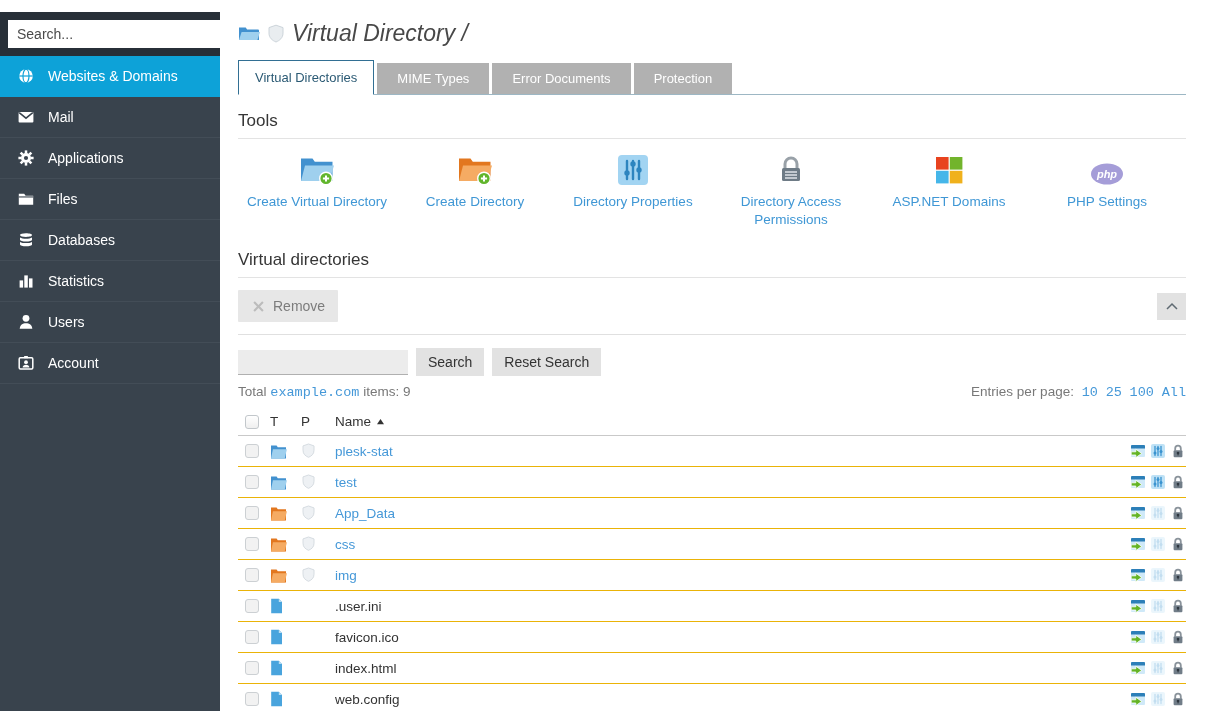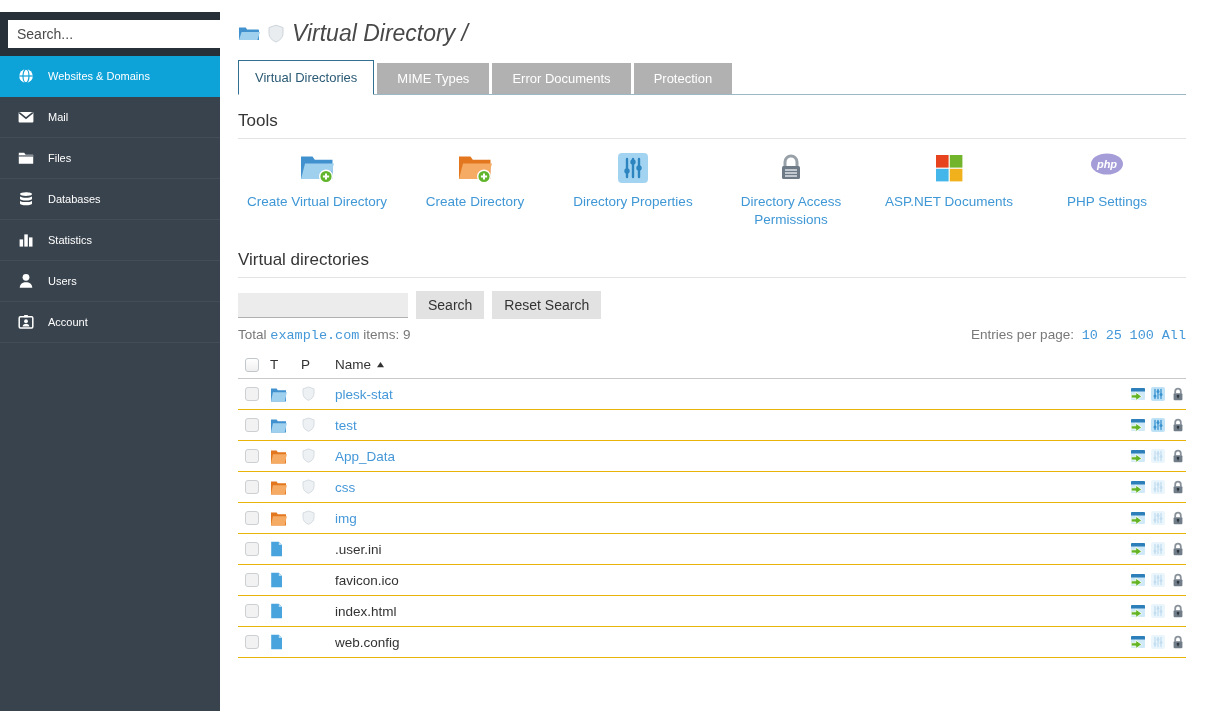--- a/index.html
+++ b/index.html
@@ -8,40 +8,40 @@
 
   
   .sidebar { position:absolute; left:0; top:12px; width:251px; height:711px; background:#39434d; }
   .side-search { background:#272f38; padding:8px; }
   .side-search-box { position:relative; }
   .side-search-box input { width:100%; height:28px; border:none; background:#fff; padding:0 30px 0 9px; font-size:14px; color:#333; font-family:"Liberation Sans",sans-serif; outline:none; }
   .side-search-box input::placeholder { color:#4a4a4a; }
   .side-search-box .mag { position:absolute; right:6px; top:5px; }
   .nav-item { display:flex; align-items:center; height:41px; padding-left:17px; color:#fff; cursor:pointer; border-bottom:1px solid #434d57; }
   .nav-item .nicon { width:18px; height:18px; margin-right:13px; flex:0 0 18px; }
-  .nav-item span.lbl { font-size:11px;text-align:right; }
+  .nav-item span.lbl { font-size:14px;text-align:right; }
   .nav-item.active { background:#0da2d8; border-bottom:1px solid #0da2d8; }
 
   
   .main { position:absolute; left:220px; top:0; right:0; bottom:0; background:#fff; padding:0 20px 0 18px; }
 
   .page-header { display:flex; align-items:center; margin-top:20px; }
   .page-header .hicon { margin-right:7px; }
   .page-title { font-size:23px; color:#484848; font-weight:400;font-style:italic; }
 
   .tabs { display:flex; align-items:flex-end; margin-top:13px; border-bottom:1px solid #9db7c4; }
   .tab { font-size:13px; padding:8px 20px; cursor:pointer; white-space:nowrap; }
   .tab.inactive { background:#b1b1b1; color:#fff; margin-left:3px; }
   .tab.active { background:#fff; color:#2b5a74; border:1px solid #326f93; border-bottom:1px solid #fff; margin-bottom:-1px; padding:9px 16px; }
 
   h2.section { font-size:17px; font-weight:400; color:#363636; padding:16px 0 7px; border-bottom:1px solid #e3e3e3; }
 
   .tools-row { display:flex; padding:13px 0 6px; }
   .tool { flex:1 1 0; text-align:center; cursor:pointer; padding:0 6px; }
-  .tool .ticon { height:34px; display:flex; align-items:flex-start; justify-content:center;text-decoration:underline; }
+  .tool .ticon { height:34px; display:flex; align-items:flex-end; justify-content:center;text-decoration:underline; }
   .tool .tlabel { display:inline-block; margin-top:7px; color:#3f97d5; font-size:13.5px; line-height:1.3; max-width:150px; }
 
   .list-toolbar { display:flex; justify-content:space-between; align-items:center; padding:12px 0; border-bottom:1px solid #e0e0e0; }
   .btn { display:inline-flex; align-items:center; gap:7px; background:#e7e7e7; border:none; padding:8px 13px; font-size:14px; font-family:"Liberation Sans",sans-serif; color:#7c7c7c; cursor:pointer; border-radius:1px; }
   .collapse-btn { width:29px; height:27px; background:#e2e2e2; border:none; display:flex; align-items:center; justify-content:center; cursor:pointer; }
 
   .search-row { display:flex; align-items:center; margin:13px 0 8px; }
   .search-row input { width:170px; height:25px; background:#ececec; border:none; border-bottom:1px solid #b0b0b0; padding:0 6px; font-size:14px; font-family:"Liberation Sans",sans-serif; outline:none; }
   .sbtn { background:#e2e2e2; border:none; padding:6px 12px; margin-left:8px; font-size:14px; font-family:"Liberation Sans",sans-serif; color:#333; cursor:pointer; }
 
@@ -89,20 +89,37 @@
         <line x1="2.2" y1="9" x2="15.8" y2="9" stroke="#0da2d8" stroke-width="1.2"></line>
       </svg>
     <span class="lbl">Websites &amp; Domains</span>
   </div>
   <div class="nav-item">
     <svg class="nicon" viewBox="0 0 18 18">
         <rect x="1.6" y="4" width="14.8" height="10.6" rx="1" fill="#fff"></rect>
         <path d="M2.2 4.6 9 10.2l6.8-5.6" fill="none" stroke="#39434d" stroke-width="1.5"></path>
       </svg>
     <span class="lbl">Mail</span>
+  </div>
+  <div class="nav-item">
+    <svg class="nicon" viewBox="0 0 18 18">
+        <g stroke="#fff" stroke-width="2.5">
+          <line x1="9" y1="1.4" x2="9" y2="4.4"></line>
+          <line x1="9" y1="13.6" x2="9" y2="16.6"></line>
+          <line x1="1.4" y1="9" x2="4.4" y2="9"></line>
+          <line x1="13.6" y1="9" x2="16.6" y2="9"></line>
+          <line x1="3.6" y1="3.6" x2="5.7" y2="5.7"></line>
+          <line x1="12.3" y1="12.3" x2="14.4" y2="14.4"></line>
+          <line x1="14.4" y1="3.6" x2="12.3" y2="5.7"></line>
+          <line x1="3.6" y1="14.4" x2="5.7" y2="12.3"></line>
+        </g>
+        <circle cx="9" cy="9" r="5" fill="#fff"></circle>
+        <circle cx="9" cy="9" r="2.1" fill="#39434d"></circle>
+      </svg>
+    <span class="lbl">Applications</span>
   </div>
   <div class="nav-item">
     <svg class="nicon" viewBox="0 0 18 18">
         <path fill="#fff" d="M1.8 3.8h5.4l1.4 1.9h7.6v9.1H1.8z"></path>
         <rect x="1.8" y="6.4" width="14.4" height="1.1" fill="#39434d"></rect>
       </svg>
     <span class="lbl">Files</span>
   </div>
   <div class="nav-item">
     <svg class="nicon" viewBox="0 0 18 18">
@@ -221,35 +238,48 @@
     </div>
     <div class="tool">
       <div class="ticon">
           <svg width="32" height="32" viewBox="0 0 32 32">
             <rect x="3" y="3" width="12.6" height="12.6" fill="#e8431f"></rect>
             <rect x="16.8" y="3" width="12.6" height="12.6" fill="#72b42c"></rect>
             <rect x="3" y="16.8" width="12.6" height="12.6" fill="#45b6e9"></rect>
             <rect x="16.8" y="16.8" width="12.6" height="12.6" fill="#f0b11c"></rect>
           </svg>
         </div>
-      <span class="tlabel">ASP.NET Documents</span>
+      <span class="tlabel">ASP.NET Domains</span>
     </div>
     <div class="tool">
       <div class="ticon">
           <svg width="34" height="24" viewBox="0 0 34 24">
             <ellipse cx="17" cy="12" rx="16" ry="10.5" fill="#a59dd8"></ellipse>
             <text x="17" y="16" font-size="11" font-style="italic" font-weight="bold" fill="#fff" text-anchor="middle" font-family="Liberation Sans, sans-serif">php</text>
           </svg>
         </div>
       <span class="tlabel">PHP Settings</span>
     </div>
   </div>
 
   <h2 class="section">Virtual directories</h2>
 
+  <div class="list-toolbar">
+    <button class="btn">
+      <svg width="15" height="15" viewBox="0 0 16 16">
+          <path fill="#bcbcbc" d="M4.1 2.5 8 6.4l3.9-3.9 1.6 1.6L9.6 8l3.9 3.9-1.6 1.6L8 9.6l-3.9 3.9-1.6-1.6L6.4 8 2.5 4.1z"></path>
+        </svg>
+      <span>Remove</span>
+    </button>
+    <button class="collapse-btn">
+      <svg width="14" height="10" viewBox="0 0 14 10">
+          <path d="M2 8l5-5 5 5" fill="none" stroke="#5f6a72" stroke-width="1.5"></path>
+        </svg>
+    </button>
+  </div>
 
   <div class="search-row">
     <input type="text" value="" style="">
     <button class="sbtn">Search</button>
     <button class="sbtn">Reset Search</button>
   </div>
 
   <div class="totals-row">
     <span>
       <span>Total</span>

